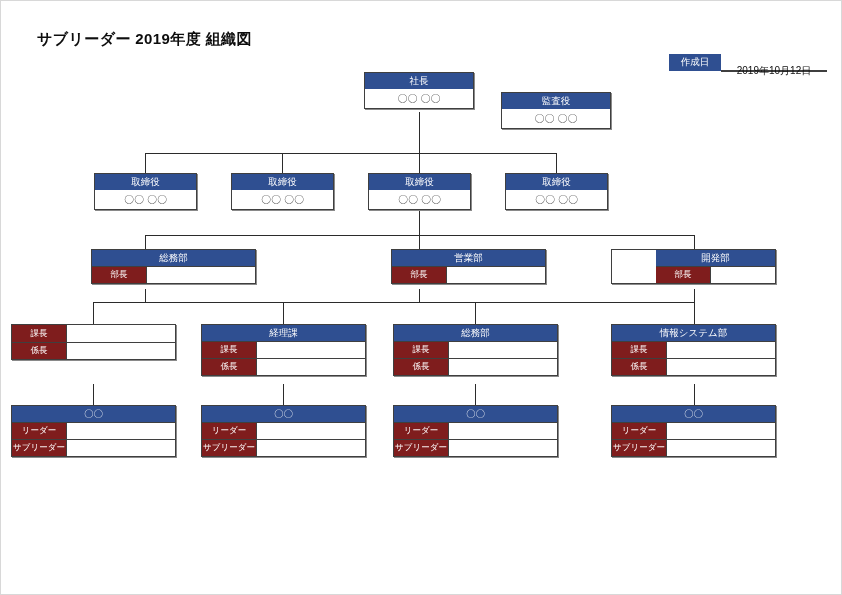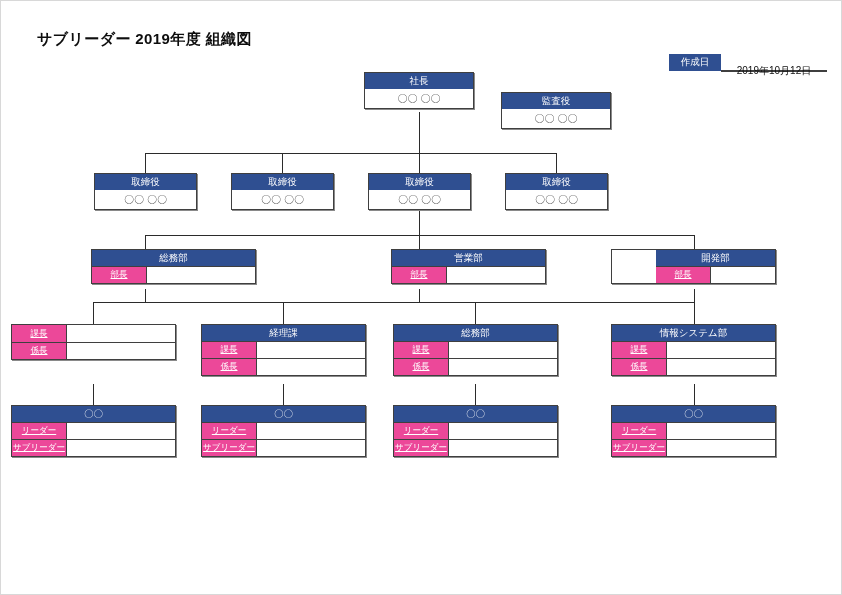--- a/index.html
+++ b/index.html
@@ -100,30 +100,29 @@
   .node .row {
     display: flex;
     align-items: stretch;
     height: 17px;
     box-sizing: border-box;
   }
   .node .row + .row {
     border-top: 1px solid #3f3f3f;
   }
   .node .row .lbl {
-    background: #ec4899;
+    background: #7f1d1d;
     color: #ffffff;
     font-size: 8.5px;
     display: flex;
     align-items: center;
     justify-content: center;
     box-sizing: border-box;
     white-space: nowrap;
     flex: 0 0 auto;
-    text-decoration: underline;
   }
   .node .row .val {
     background: #ffffff;
     border-left: 1px solid #3f3f3f;
     flex: 1 1 auto;
     box-sizing: border-box;
   }
   .node .hdr + .row {
     border-top: 1px solid #3f3f3f;
   }

